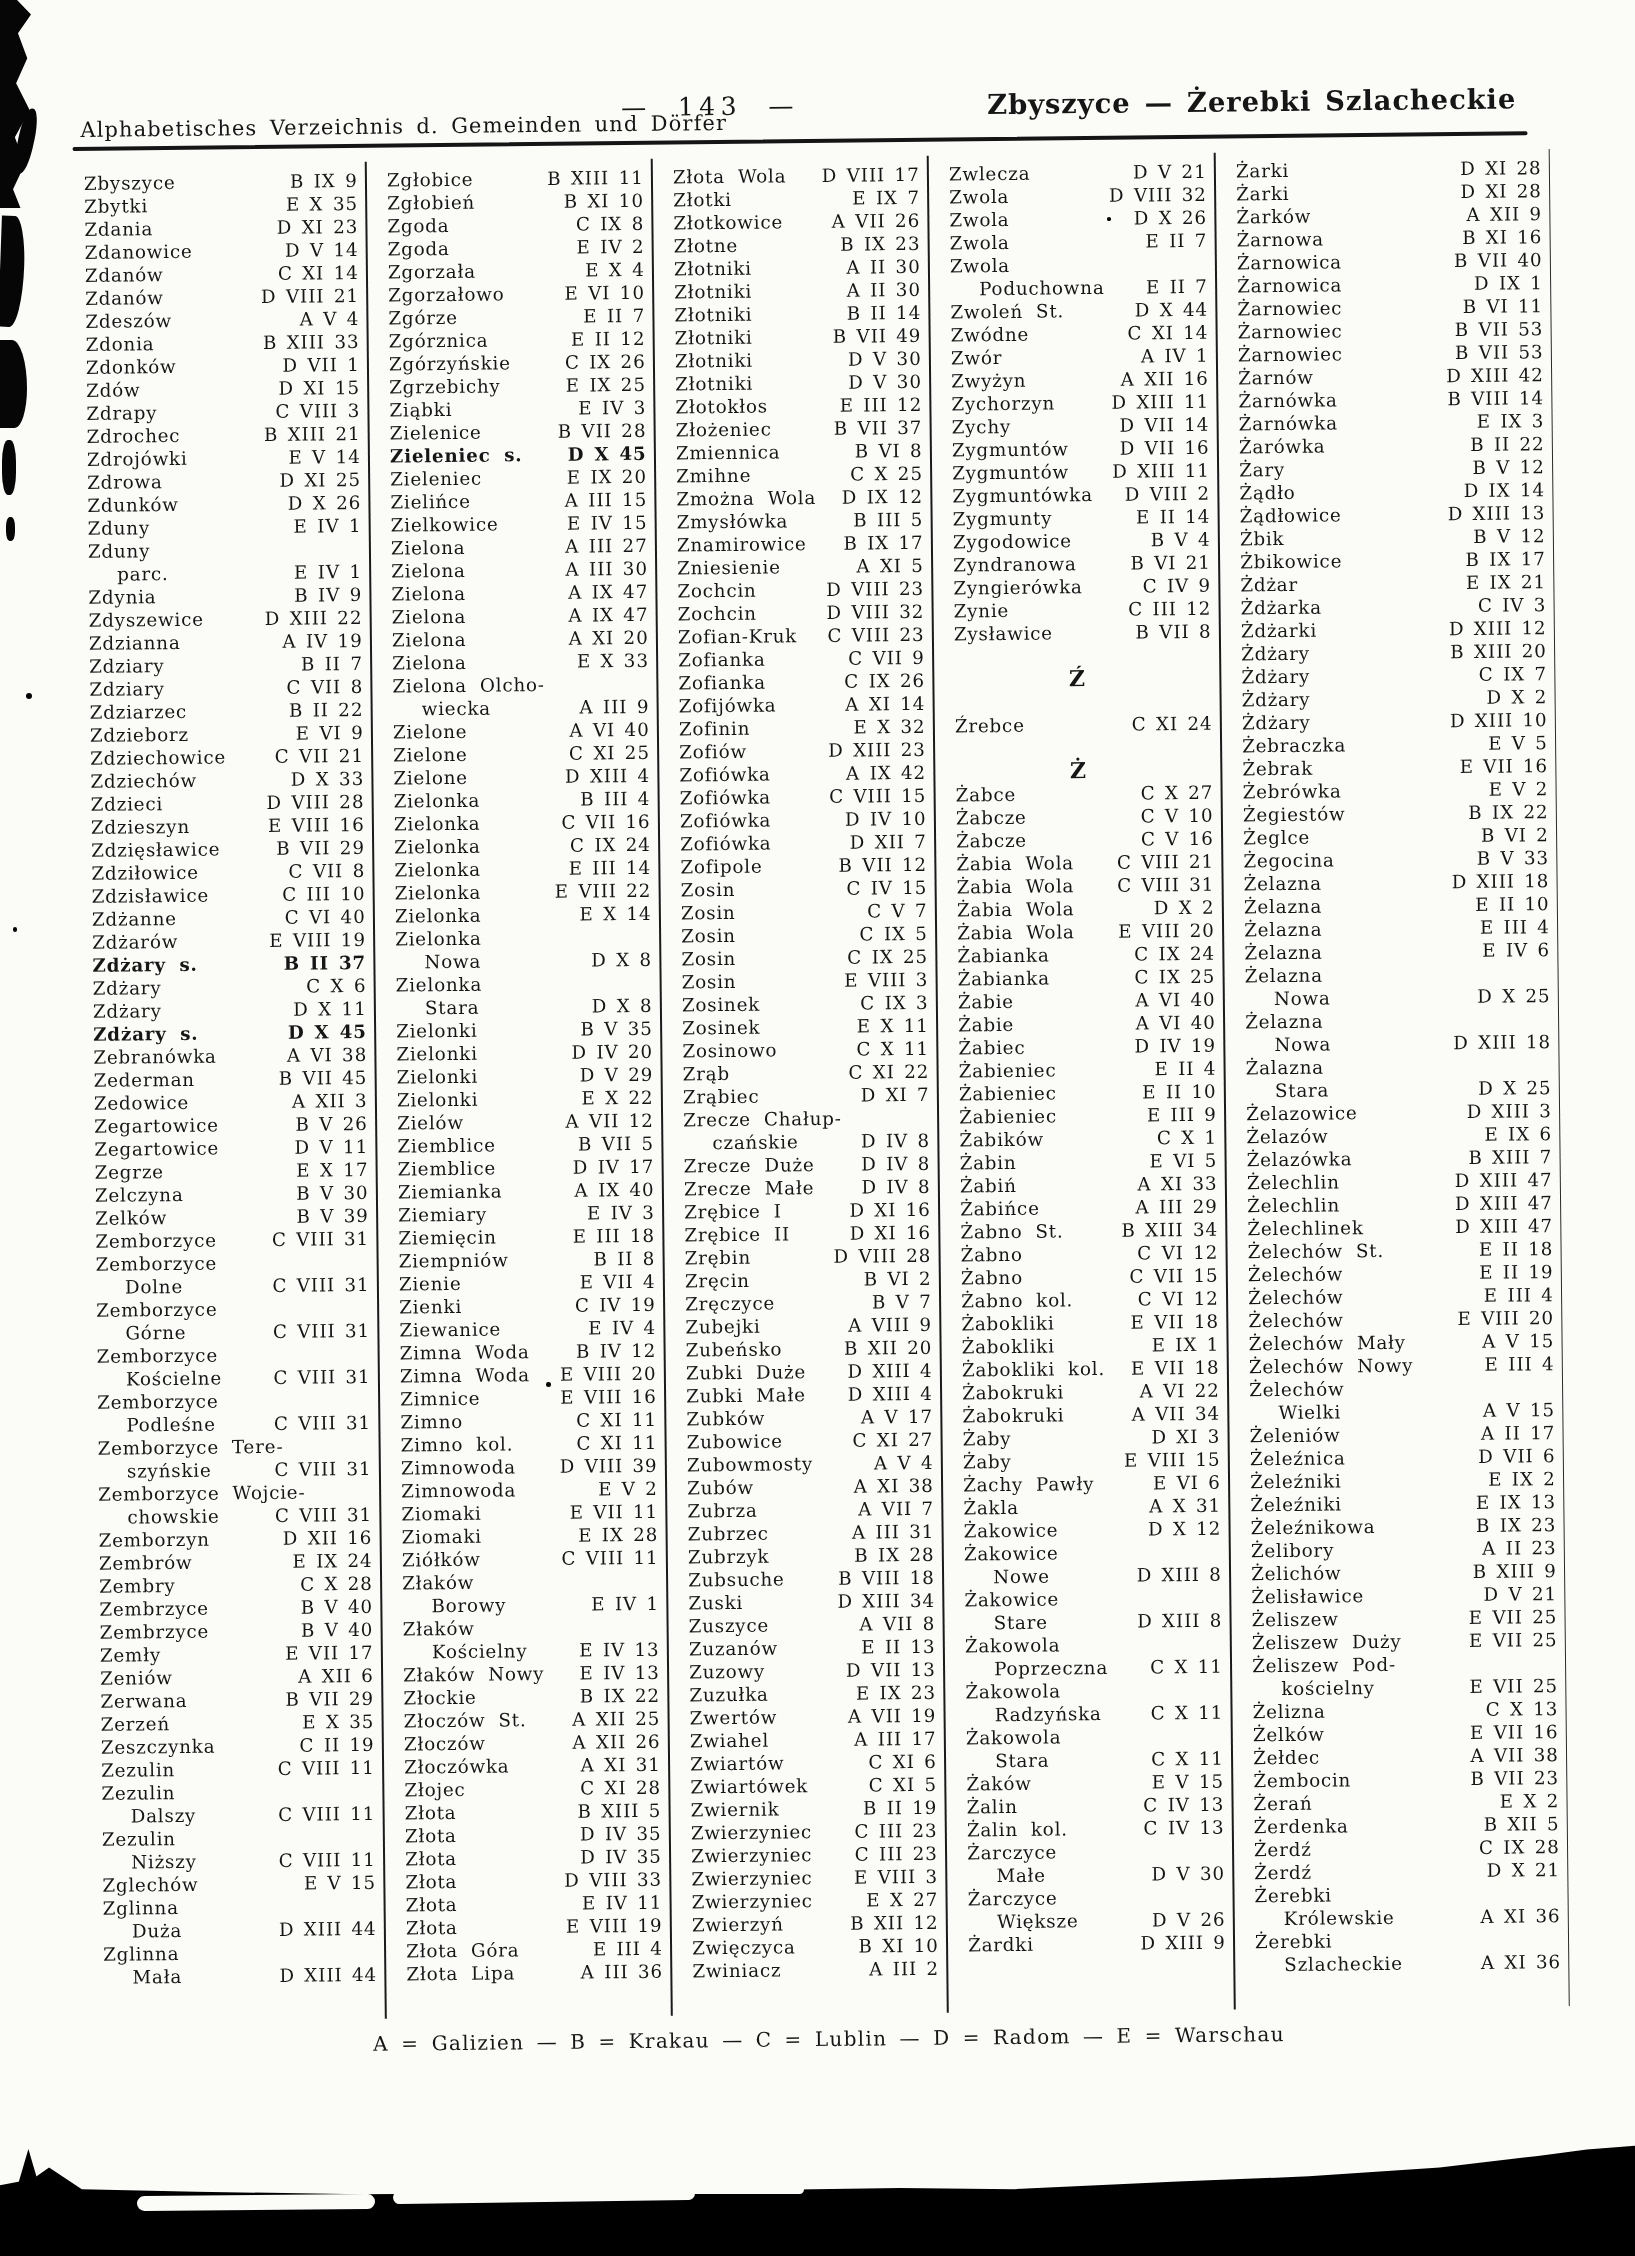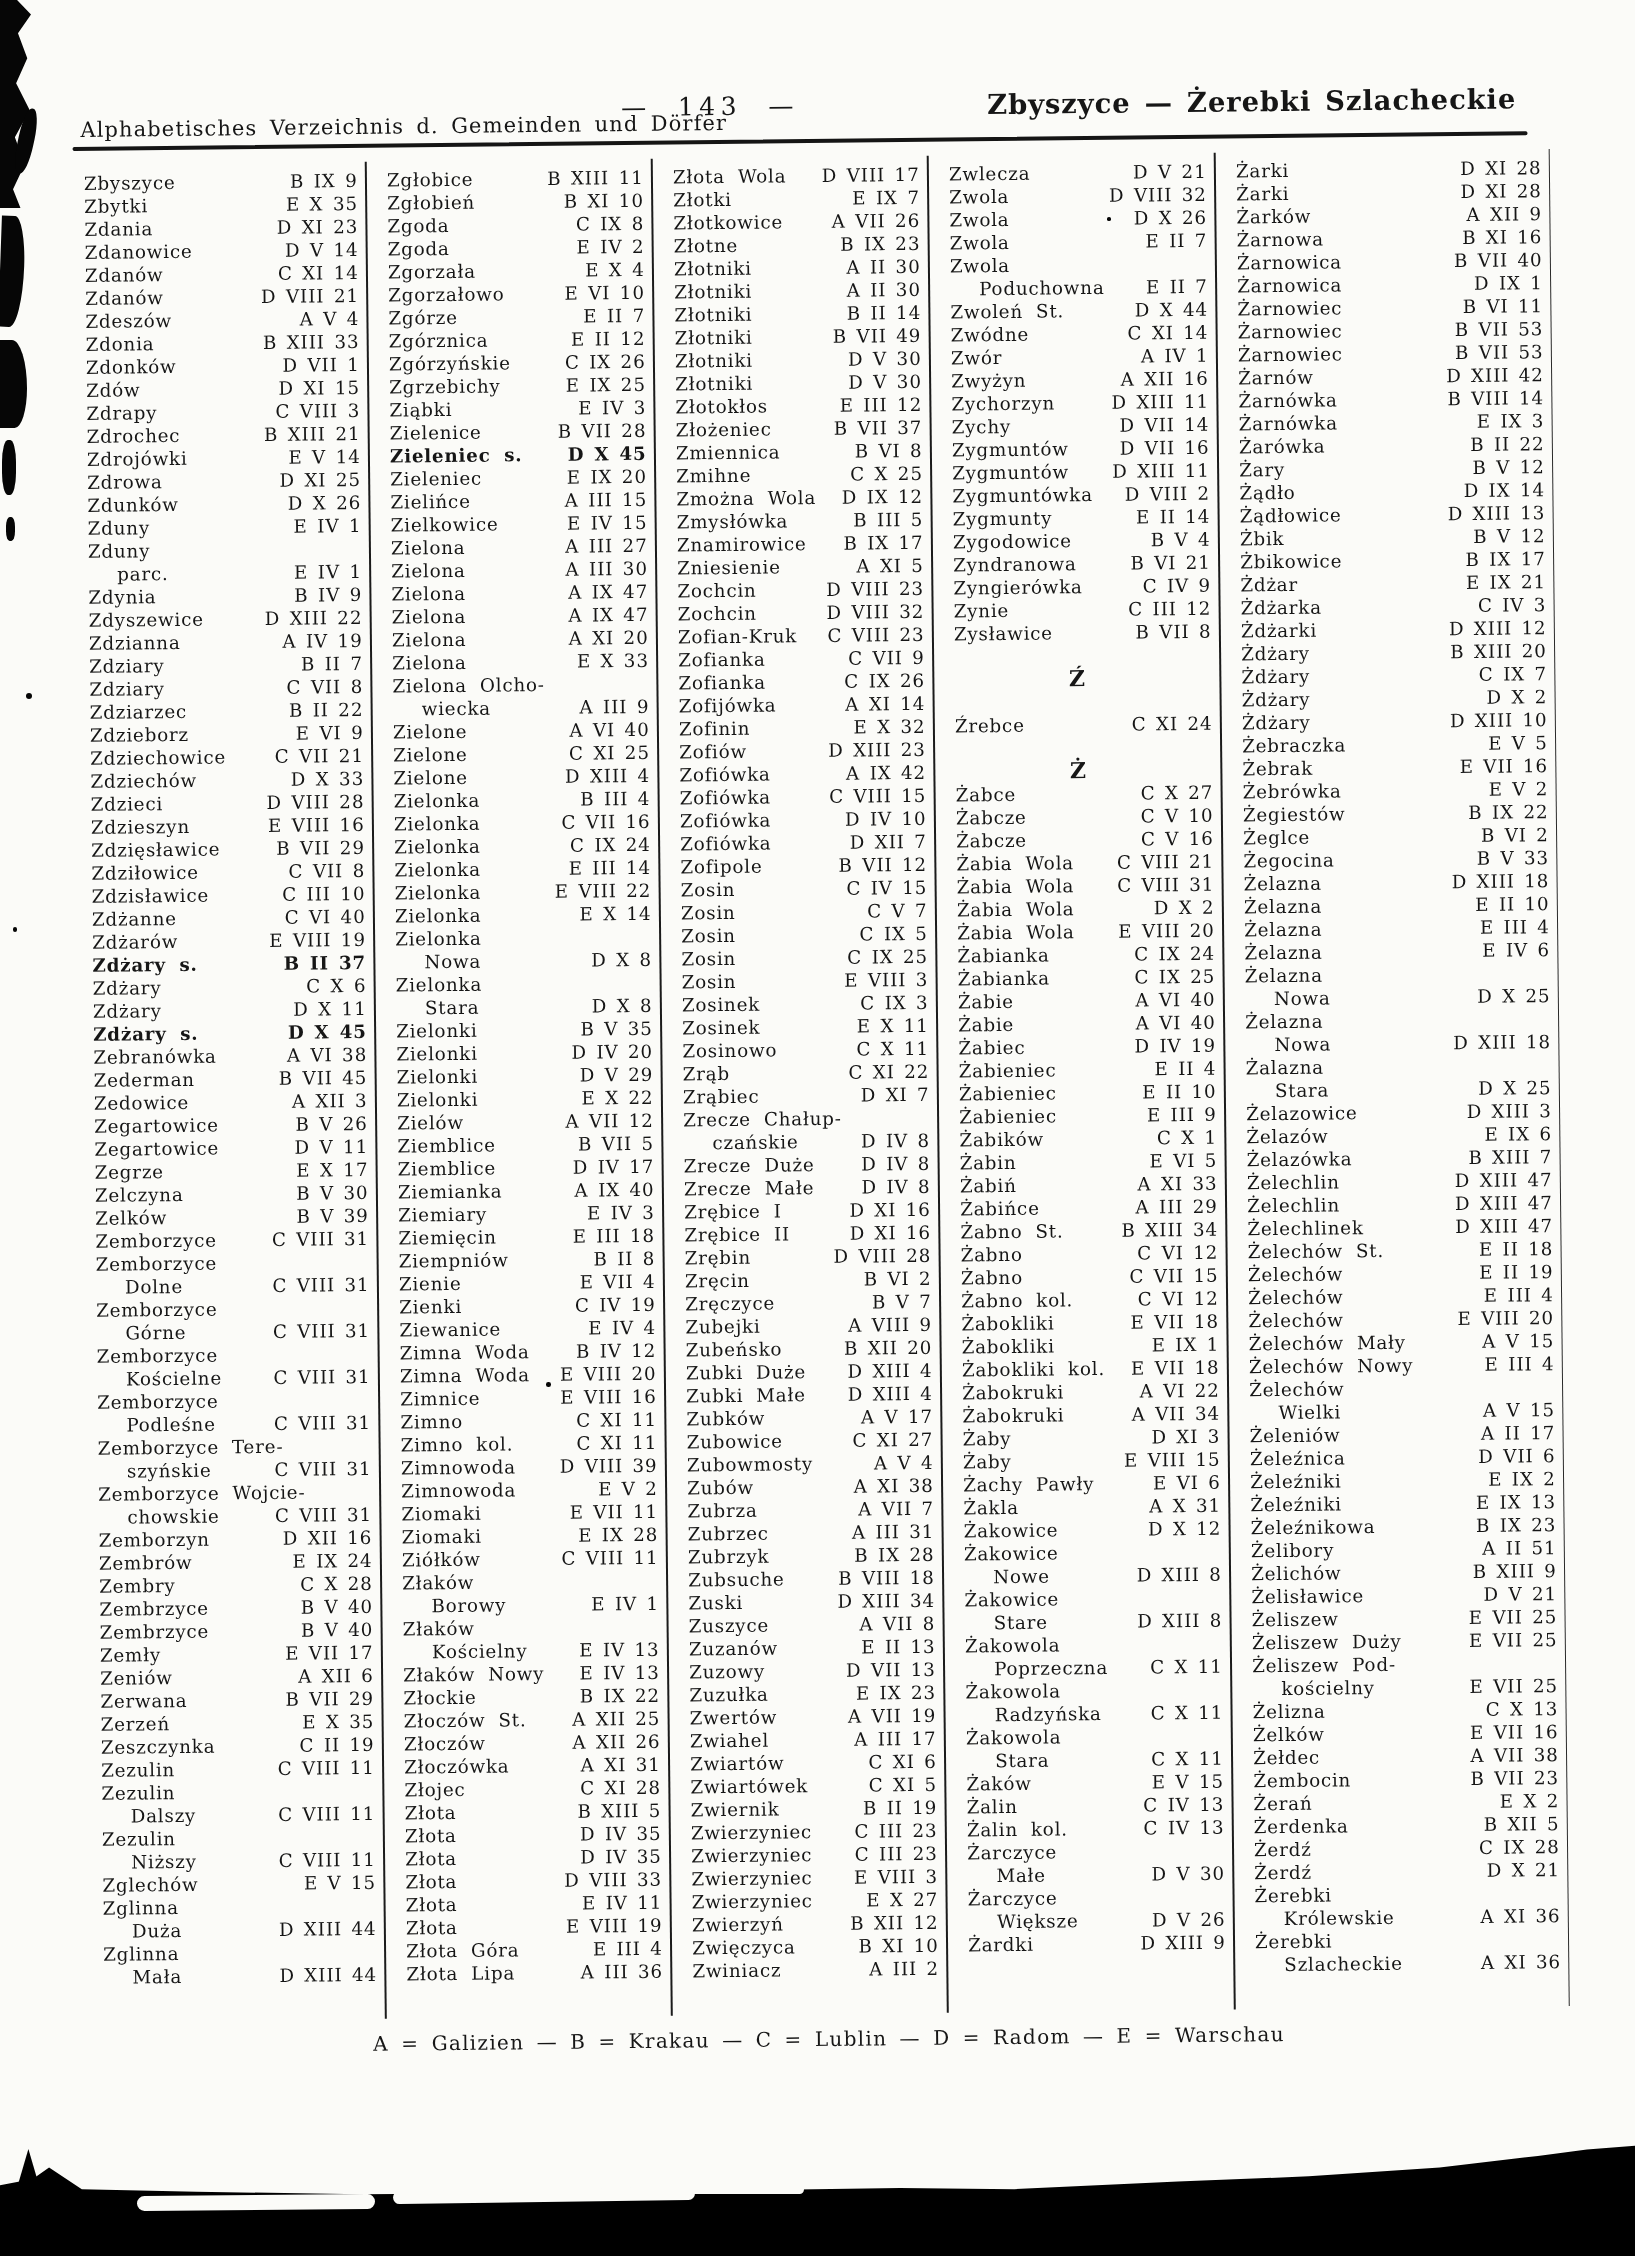--- a/index.html
+++ b/index.html
@@ -1550,21 +1550,21 @@
           <div class="row">
             <span class="nm">Żeleźniki</span>
             <span class="cd">E IX 13</span>
           </div>
           <div class="row">
             <span class="nm">Żeleźnikowa</span>
             <span class="cd">B IX 23</span>
           </div>
           <div class="row">
             <span class="nm">Żelibory</span>
-            <span class="cd">A II 51</span>
+            <span class="cd">A II 23</span>
           </div>
           <div class="row">
             <span class="nm">Żelichów</span>
             <span class="cd">B XIII 9</span>
           </div>
           <div class="row">
             <span class="nm">Żelisławice</span>
             <span class="cd">D V 21</span>
           </div>
           <div class="row">

